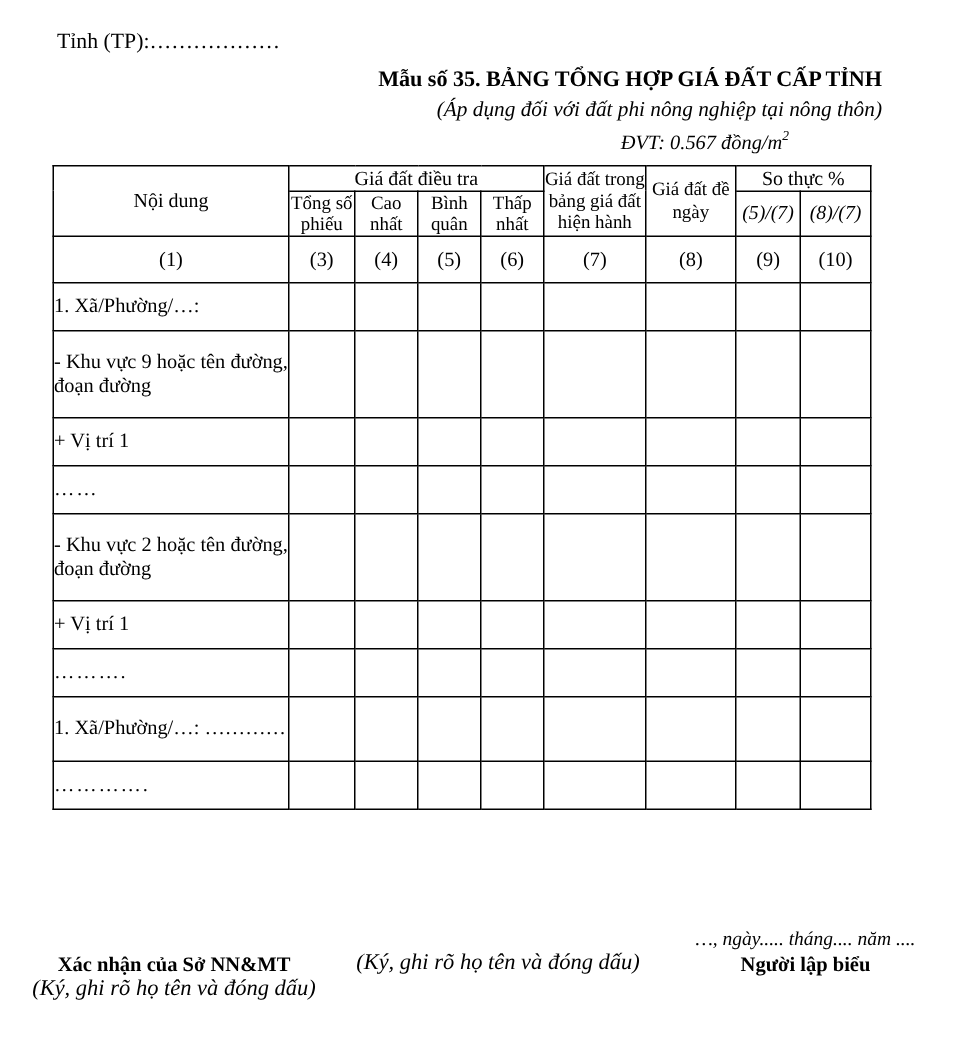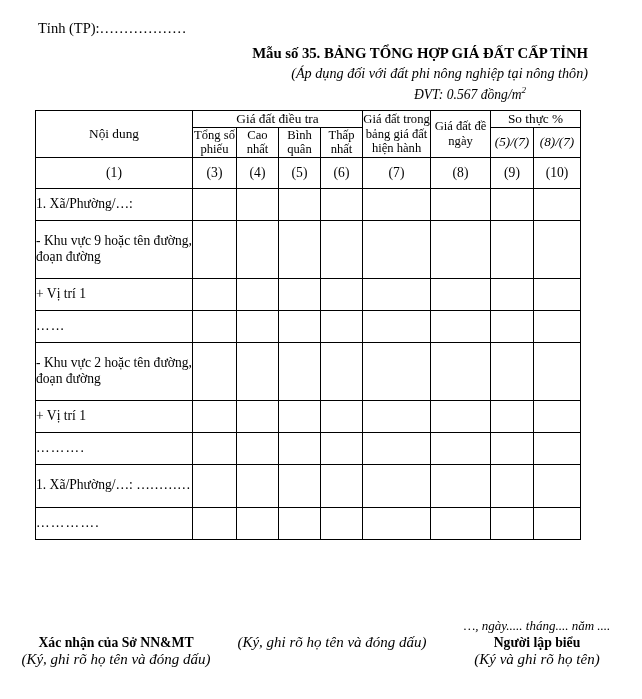--- a/index.html
+++ b/index.html
@@ -335,18 +335,17 @@
       <div class="sig-note">(Ký, ghi rõ họ tên và đóng dấu)</div>
     </div>
 
     <div class="sig-col sig-col-2">
       <div class="sig-note">(Ký, ghi rõ họ tên và đóng dấu)</div>
     </div>
 
     <div class="sig-col sig-col-3">
       <div class="sig-date">…, ngày..... tháng.... năm ....</div>
       <div class="sig-title">Người lập biểu</div>
-      <div class="sig-note">(Ký và ghi rõ họ tên)</div>
     </div>
 
   </div>
 
 </div>
 
 </body></html>

